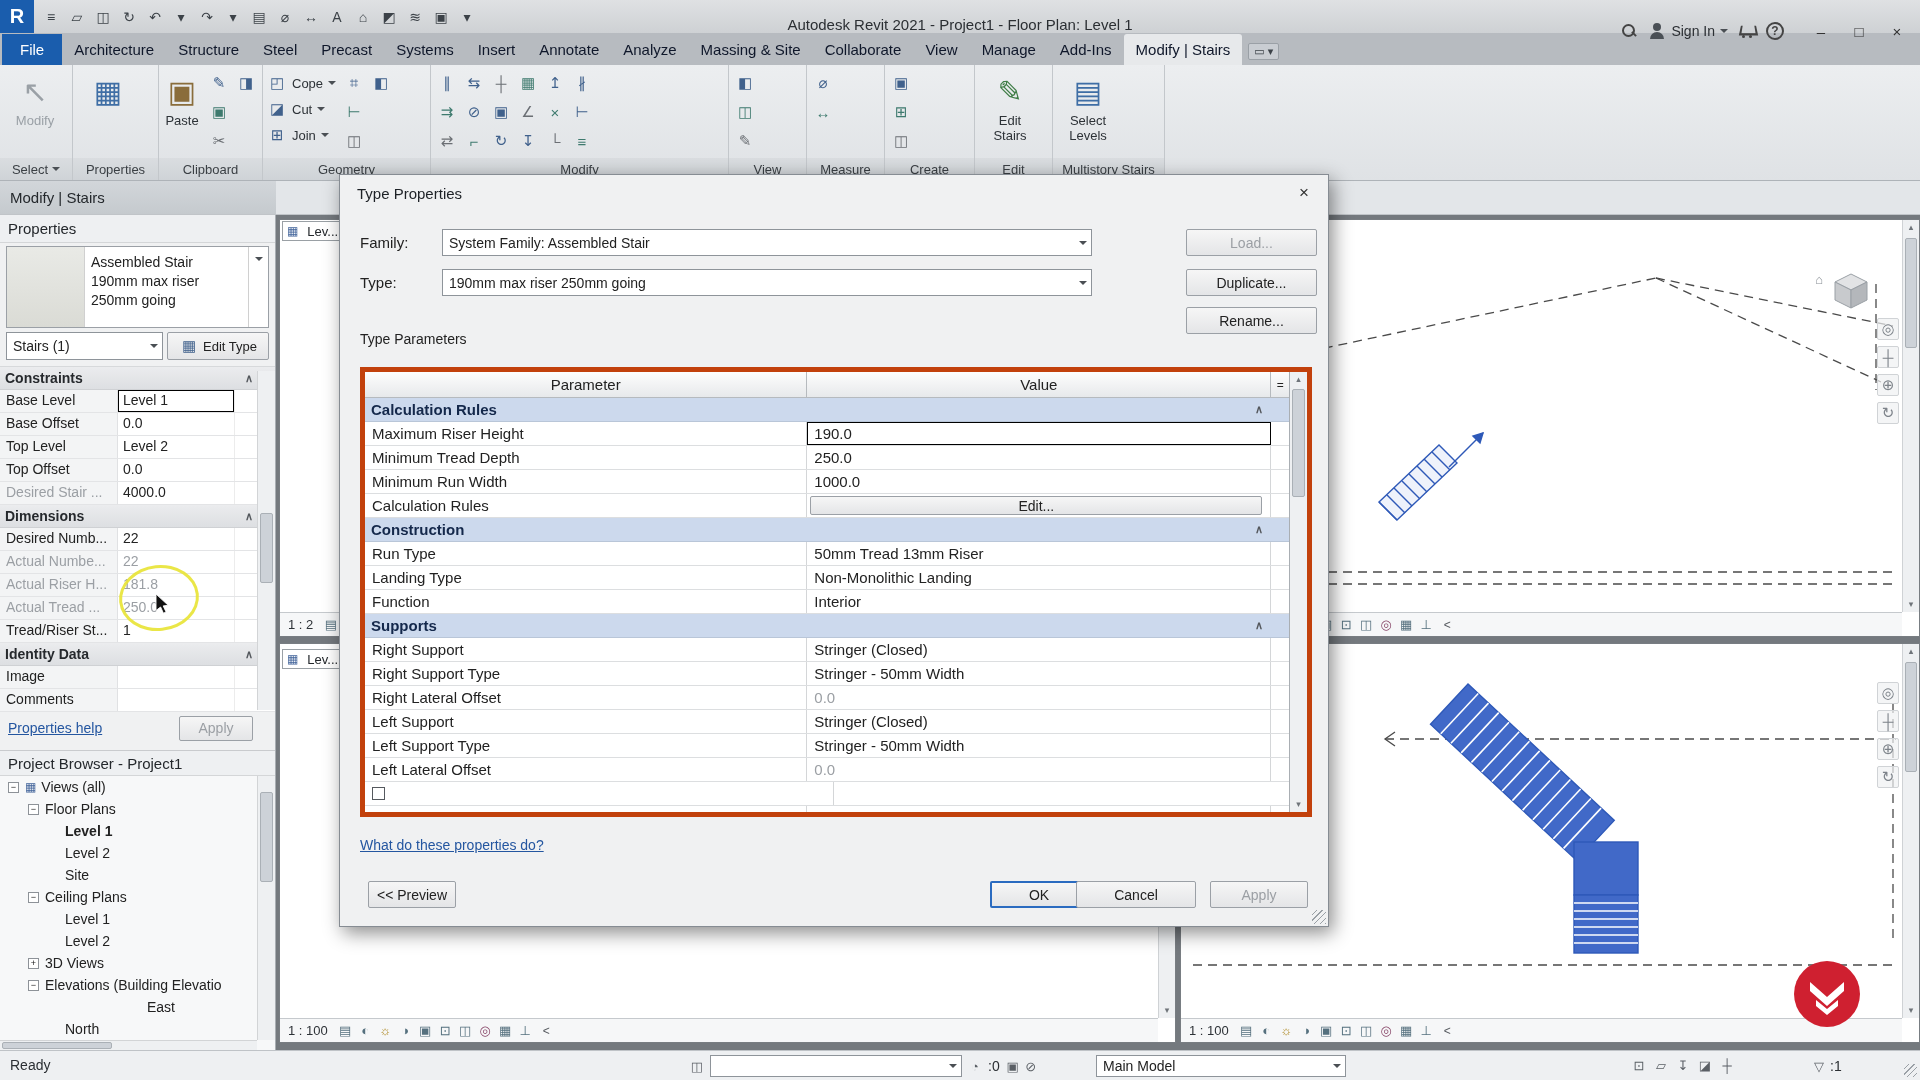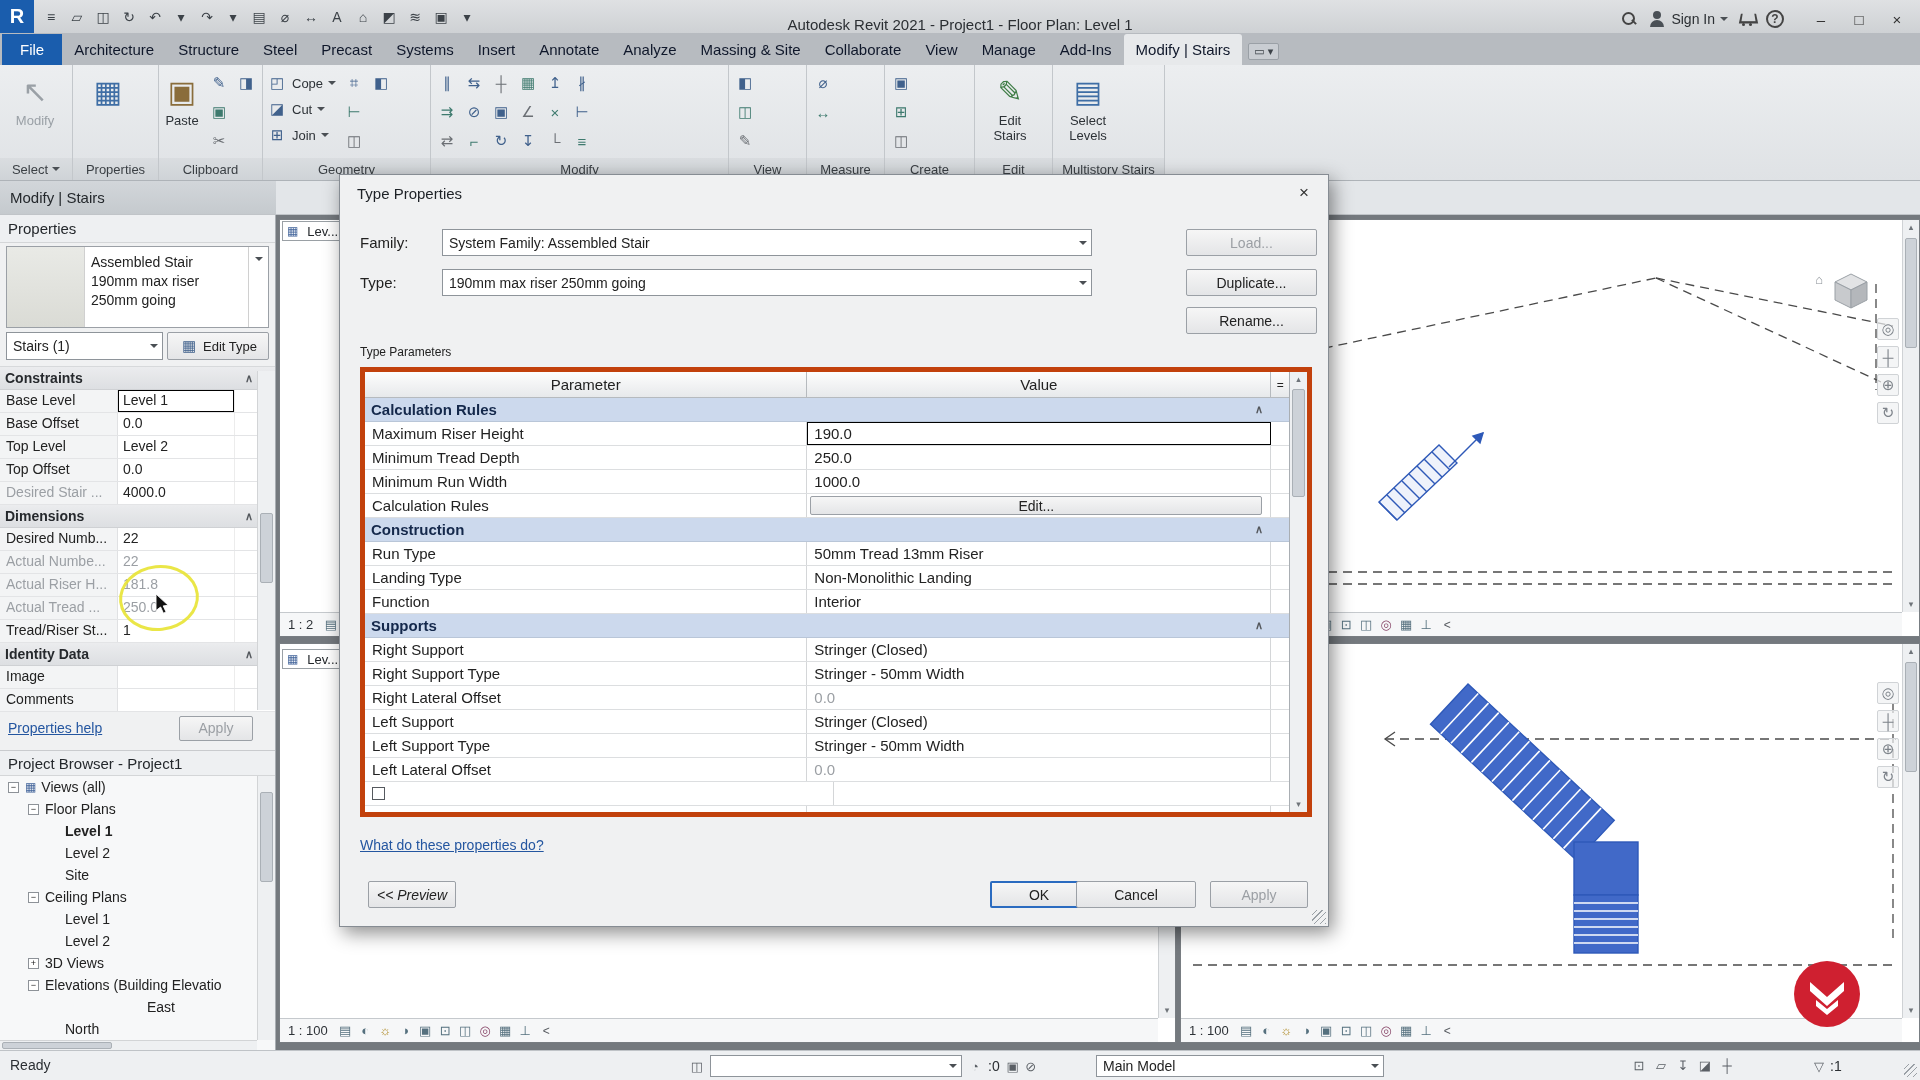--- a/index.html
+++ b/index.html
@@ -5,21 +5,21 @@
 *{margin:0;padding:0;box-sizing:border-box;font-family:"Liberation Sans",sans-serif;}
 html,body{width:1920px;height:1080px;overflow:hidden;background:#6f7479;}
 #app{position:relative;width:1920px;height:1080px;background:#e7e9eb;font-size:14px;color:#222;}
 
 
 #titlebar{position:absolute;top:0;left:0;right:0;height:33px;background:linear-gradient(#dfe1e3,#ced1d4);display:flex;align-items:center;z-index:20;}
 #rlogo{width:34px;height:33px;background:var(--file-tab-blue,#1a5dad);color:#fff;font-weight:bold;font-size:20px;display:flex;align-items:center;justify-content:center;}
 .qicon{width:24px;height:24px;display:inline-flex;align-items:center;justify-content:center;font-size:14px;color:#3c4248;margin:0 1px;border-radius:2px;}
 #qat{display:flex;align-items:center;padding-left:4px;}
 #titletext{position:absolute;left:0;right:0;text-align:center;font-size:15px;color:#2b2f33;pointer-events:none;margin-top:16px;}
-#titright{position:absolute;right:0;top:0;height:38px;display:flex;align-items:center;gap:10px;padding-right:4px;text-align:right;}
+#titright{position:absolute;right:0;top:12px;height:38px;display:flex;align-items:center;gap:10px;padding-right:4px;text-align:right;}
 .tic{width:18px;height:18px;position:relative;display:inline-block;}
 .search-shape::before{content:"";position:absolute;left:2px;top:2px;width:9px;height:9px;border:2px solid #444;border-radius:50%;}
 .search-shape::after{content:"";position:absolute;left:11px;top:11px;width:6px;height:2px;background:#444;transform:rotate(45deg);}
 .person-shape::before{content:"";position:absolute;left:5px;top:1px;width:8px;height:8px;border-radius:50%;background:#4a5056;}
 .person-shape::after{content:"";position:absolute;left:2px;top:10px;width:14px;height:7px;border-radius:7px 7px 0 0;background:#4a5056;}
 .cart-shape::before{content:"";position:absolute;left:2px;top:3px;width:13px;height:8px;border:2px solid #444;border-top:none;transform:perspective(10px) rotateX(14deg);}
 .cart-shape::after{content:"";position:absolute;left:4px;top:13px;width:3px;height:3px;border-radius:50%;background:#444;box-shadow:7px 0 0 #444;}
 #signin{display:flex;align-items:center;gap:5px;font-size:14px;color:#2b2f33;}
 #helpbtn{width:18px;height:18px;border:2px solid #444;border-radius:50%;display:inline-flex;align-items:center;justify-content:center;font-size:12px;color:#444;font-weight:bold;}
 #winbtns{display:flex;margin-left:8px;}
@@ -122,56 +122,56 @@
 #vchome{position:absolute;right:96px;top:52px;font-size:13px;color:#8a9096;z-index:2;}
 
 
 #dialog{position:absolute;left:339px;top:174px;width:990px;height:753px;background:#f0f1f2;border:1px solid #868c93;box-shadow:4px 6px 18px rgba(0,0,0,.45);z-index:40;}
 #dtitle{position:absolute;top:0;left:0;right:0;height:37px;display:flex;align-items:center;padding-left:17px;font-size:15px;color:#1d2126;}
 #dclose{position:absolute;right:8px;top:5px;width:32px;height:26px;display:flex;align-items:center;justify-content:center;font-size:17px;color:#333;}
 .drow{position:absolute;left:20px;height:27px;display:flex;align-items:center;}
 .dlabel{width:82px;font-size:15px;color:#222;}
 .dcombo{width:650px;height:27px;}
 .dsidebtn{position:absolute;left:846px;width:131px;height:27px;font-size:14px;}
-#dtplabel{position:absolute;left:20px;top:170px;font-size:12px;color:#222;}
+#dtplabel{position:absolute;left:20px;top:156px;font-size:14px;color:#222;}
 #dtable{position:absolute;left:20px;top:192px;width:952px;height:450px;border:5px solid #c2410c;background:#fff;display:flex;overflow:hidden;}
 #dtcontent{width:934px;overflow:hidden;}
 #dthead{display:flex;height:26px;background:linear-gradient(#fdfdfd,#e7e9eb);border-bottom:1px solid #b6babe;font-size:15px;color:#222;}
 #dthead .hc{display:flex;align-items:center;justify-content:center;}
 #dthead .hc1{width:447px;border-right:1px solid #b6babe;}
 #dthead .hc2{width:469px;border-right:1px solid #b6babe;}
 #dthead .hc3{width:18px;font-size:12px;}
 .trow{display:flex;height:24px;border-bottom:1px solid #dcdee0;font-size:15px;background:#fff;}
 .tparam{width:447px;border-right:1px solid #d4d6d8;padding:3px 0 0 7px;white-space:nowrap;overflow:hidden;color:#222;}
 .tvalue{width:469px;border-right:1px solid #d4d6d8;padding:3px 0 12px 7px;white-space:nowrap;overflow:hidden;position:relative;}
 .teq{width:18px;background:#fff;}
 .tvalue.sel{outline:1.6px solid #000;outline-offset:-1.6px;}
 .tsec{display:flex;height:24px;align-items:center;justify-content:space-between;background:var(--section-header-bg,#ccd9ed);border-bottom:1px solid #b9c6d8;font-weight:bold;font-size:15px;color:#14284b;padding:0 26px 0 6px;}
 .cellbtn{position:absolute;left:3px;right:8px;top:2px;bottom:2px;font-size:14px;}
 .cellcheck{display:inline-block;width:13px;height:13px;border:1px solid #55595e;background:#fff;margin-top:2px;}
 #dtscroll{width:18px;border-left:1px solid #a9aeb3;background:#eef0f2;position:relative;}
 #dtscroll .sthumb{position:absolute;left:2px;right:2px;top:17px;height:108px;background:#cdd2d8;border:1px solid #aab0b6;border-radius:2px;}
 #dlink{position:absolute;left:20px;top:662px;font-size:14px;color:var(--link-blue,#2456a0);text-decoration:underline;}
 #dbtns .btn{position:absolute;top:706px;height:27px;font-size:14px;}
-#btnpreview{left:28px;width:88px;font-style:italic;}
+#btnpreview{left:28px;width:88px;}
 #btnok{left:650px;width:98px;}
 #btncancel{left:736px;width:120px;}
 #btnapply{left:870px;width:98px;}
 #dgrip{position:absolute;right:2px;bottom:2px;width:14px;height:14px;background:
  repeating-linear-gradient(135deg,transparent 0 3px,#9aa0a6 3px 4px);}
 
 
 #statusbar{position:absolute;left:0;right:0;bottom:0;height:30px;background:#eef0f2;border-top:1px solid #bfc3c7;z-index:20;font-size:14px;color:#2b2f33;}
 #ready{position:absolute;left:10px;top:6px;}
 .stic{width:18px;height:18px;display:inline-flex;align-items:center;justify-content:center;font-size:13px;color:#5a5f65;}
 #sgroup1{position:absolute;left:688px;top:4px;display:flex;align-items:center;gap:4px;}
 #wscombo{width:252px;height:22px;}
 #sbadge0{display:flex;align-items:center;gap:2px;}
 #sgroup2{position:absolute;left:1096px;top:4px;display:flex;align-items:center;gap:6px;}
-#docombo{width:288px;height:22px;}
+#docombo{width:250px;height:22px;}
 #seltoggles{position:absolute;left:1630px;top:5px;display:flex;gap:4px;}
 #selfilter{position:absolute;left:1810px;top:6px;display:flex;align-items:center;gap:2px;}
 #sgrip{position:absolute;right:3px;bottom:3px;width:13px;height:13px;background:repeating-linear-gradient(135deg,transparent 0 3px,#9aa0a6 3px 4px);}
 
 
 #watermark{position:absolute;left:1791px;top:958px;z-index:45;}
 #hl-circle{position:absolute;left:119px;top:565px;width:80px;height:66px;border:3.5px solid var(--highlight-yellow,#e8e437);border-radius:50%;transform:rotate(-6deg);z-index:46;opacity:.92;}
 #cursor{position:absolute;left:155px;top:594px;z-index:47;}
 </style>
 </head>

